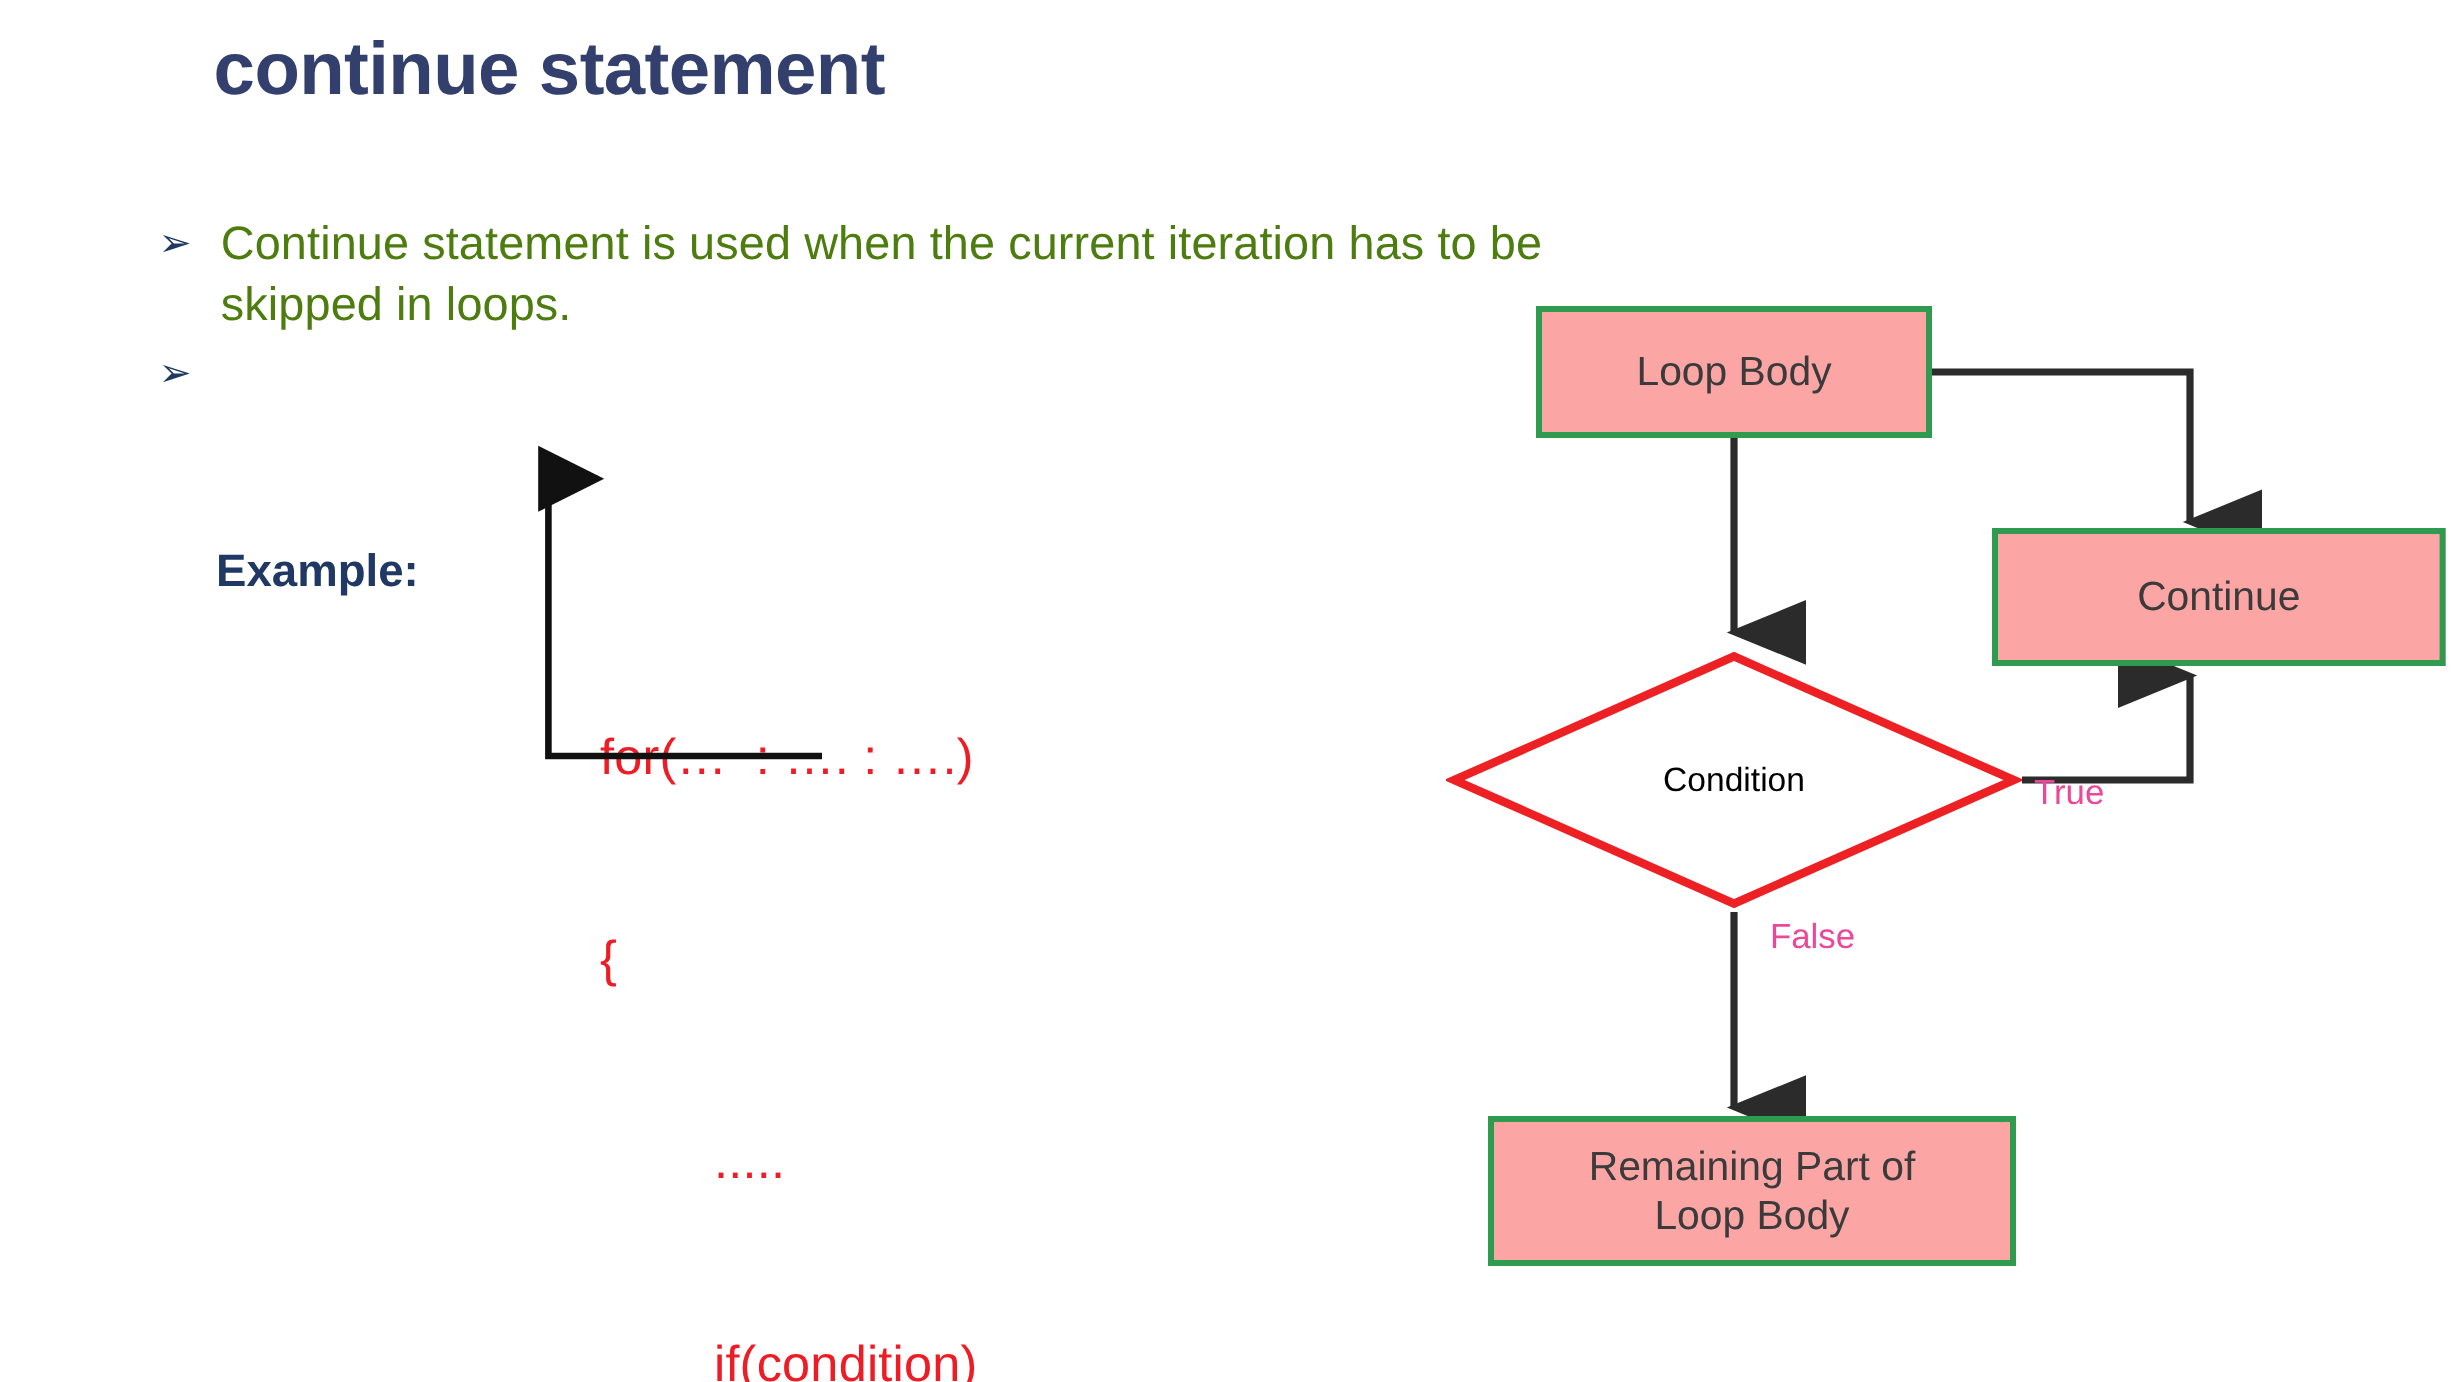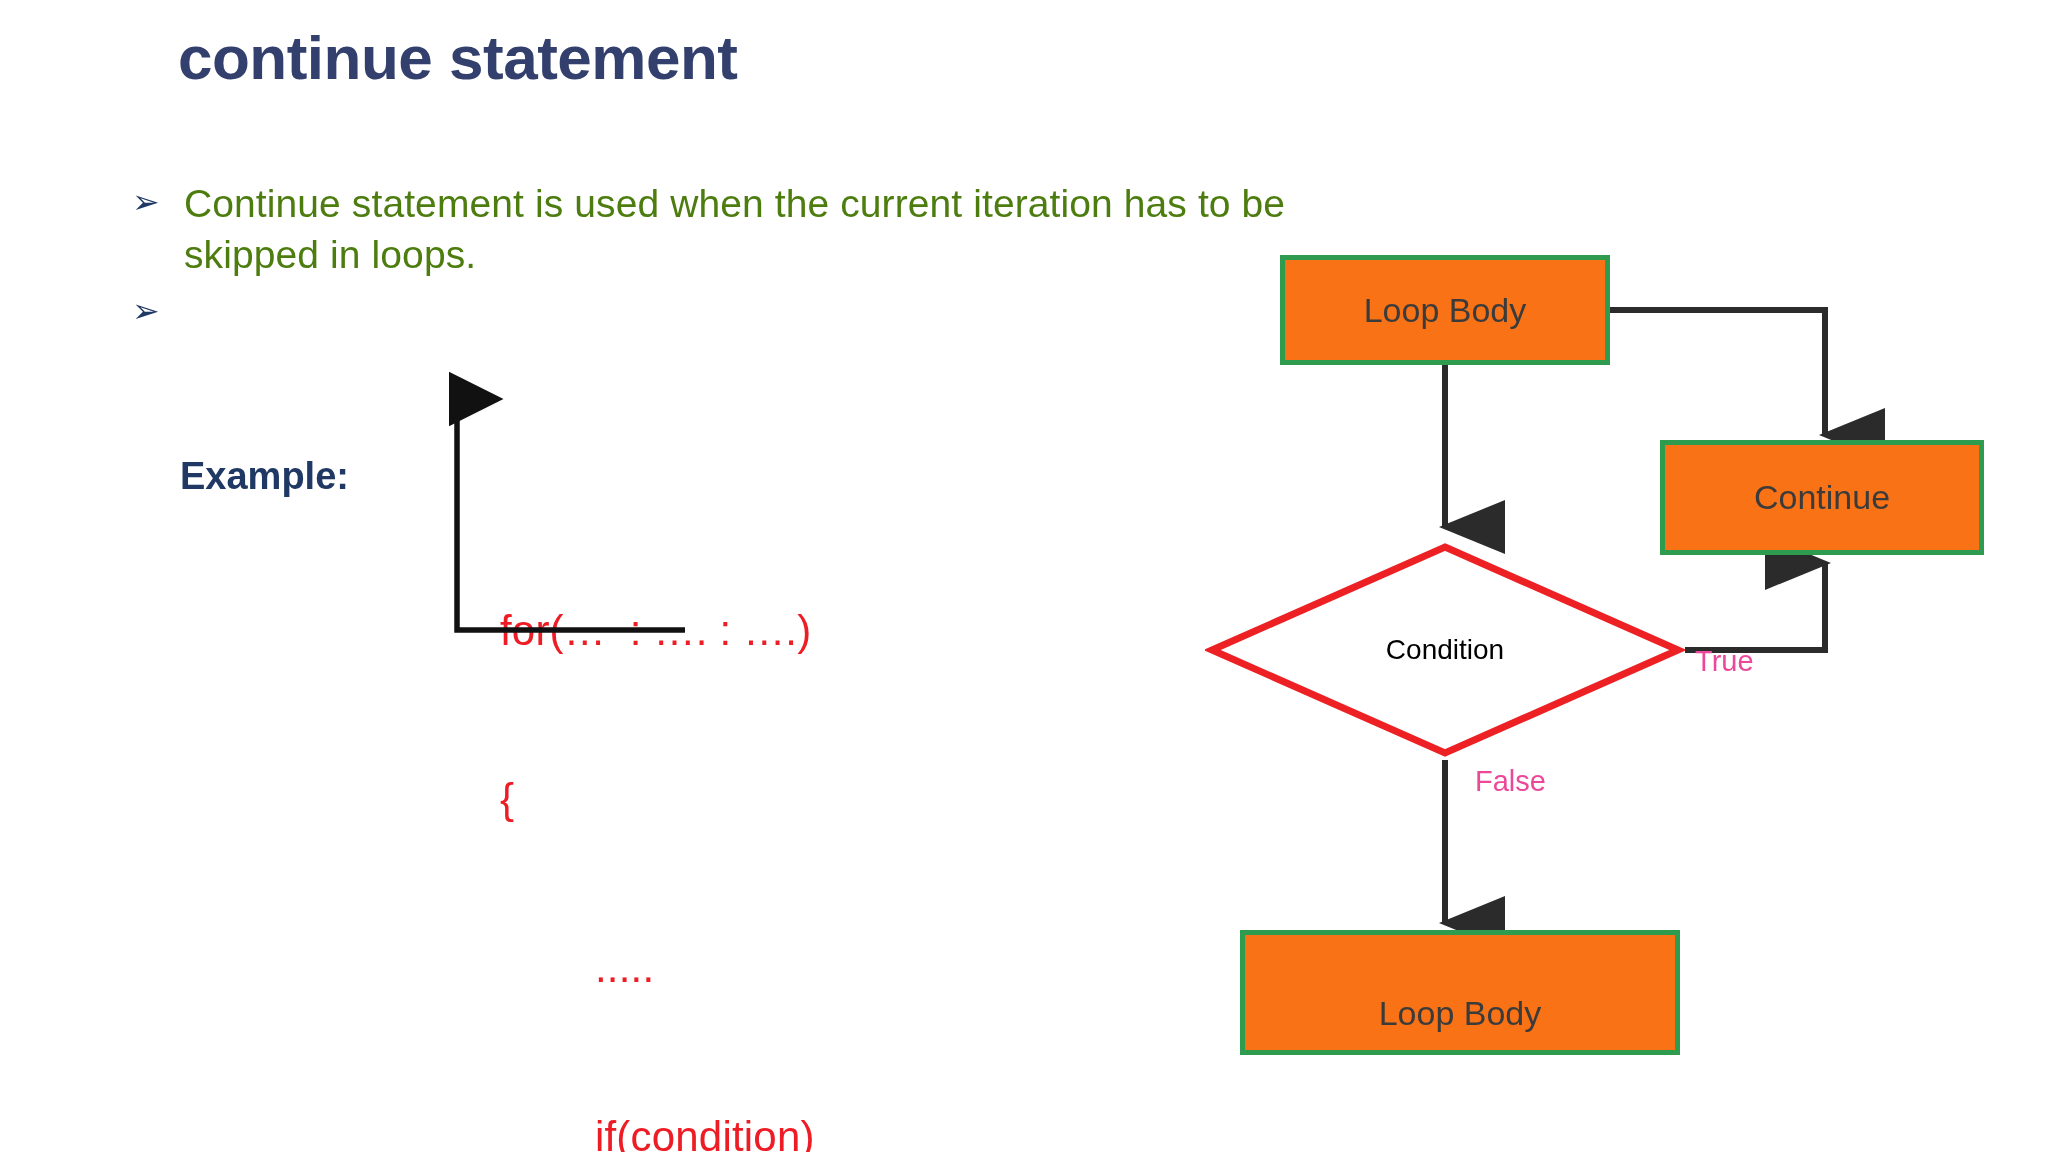--- a/index.html
+++ b/index.html
@@ -75,31 +75,31 @@
   
   .connector { position: absolute; left: 0; top: 0; pointer-events: none; }
 
   
   .flow { position: absolute; left: 1260px; top: 255px; width: 770px; height: 880px; }
 
   .fc-box {
     position: absolute;
     box-sizing: border-box;
     border: 5px solid #2e9b4f;
-    background: #f97316;
+    background: #fca5a5;
     display: flex;
     align-items: center;
     justify-content: center;
     color: #3b3b3b;
     font-size: 34px;
     line-height: 1.18;
     text-align: center;
   }
   #box-loop-body { left: 0px;   top: 0px;   width: 330px; height: 110px; }
-  #box-continue  { left: 380px; top: 185px; width: 324px; height: 115px; }
+  #box-continue  { left: 380px; top: 185px; width: 378px; height: 115px; }
   #box-remaining { left: -40px; top: 675px; width: 440px; height: 125px; }
 
   .fc-diamond-wrap {
     position: absolute;
     left: -75px; top: 285px;
     width: 480px; height: 220px;
   }
   .fc-diamond-label {
     position: absolute;
     left: 0; top: 0; width: 480px; height: 220px;
@@ -192,19 +192,19 @@
         <polygon points="240,7 473,110 240,213 7,110" fill="#ffffff" stroke="#ed2024" stroke-width="7"></polygon>
       </svg>
       <div class="fc-diamond-label">Condition</div>
     </div>
 
     <div class="edge-label" id="label-true">True</div>
     <div class="edge-label" id="label-false">False</div>
 
     <div class="fc-box" id="box-remaining">
       <span>
-        <br>
+        <span>Remaining Part of</span><br>
         <span>Loop Body</span>
       </span>
     </div>
 
   </div>
 </div>
 
 </body></html>

